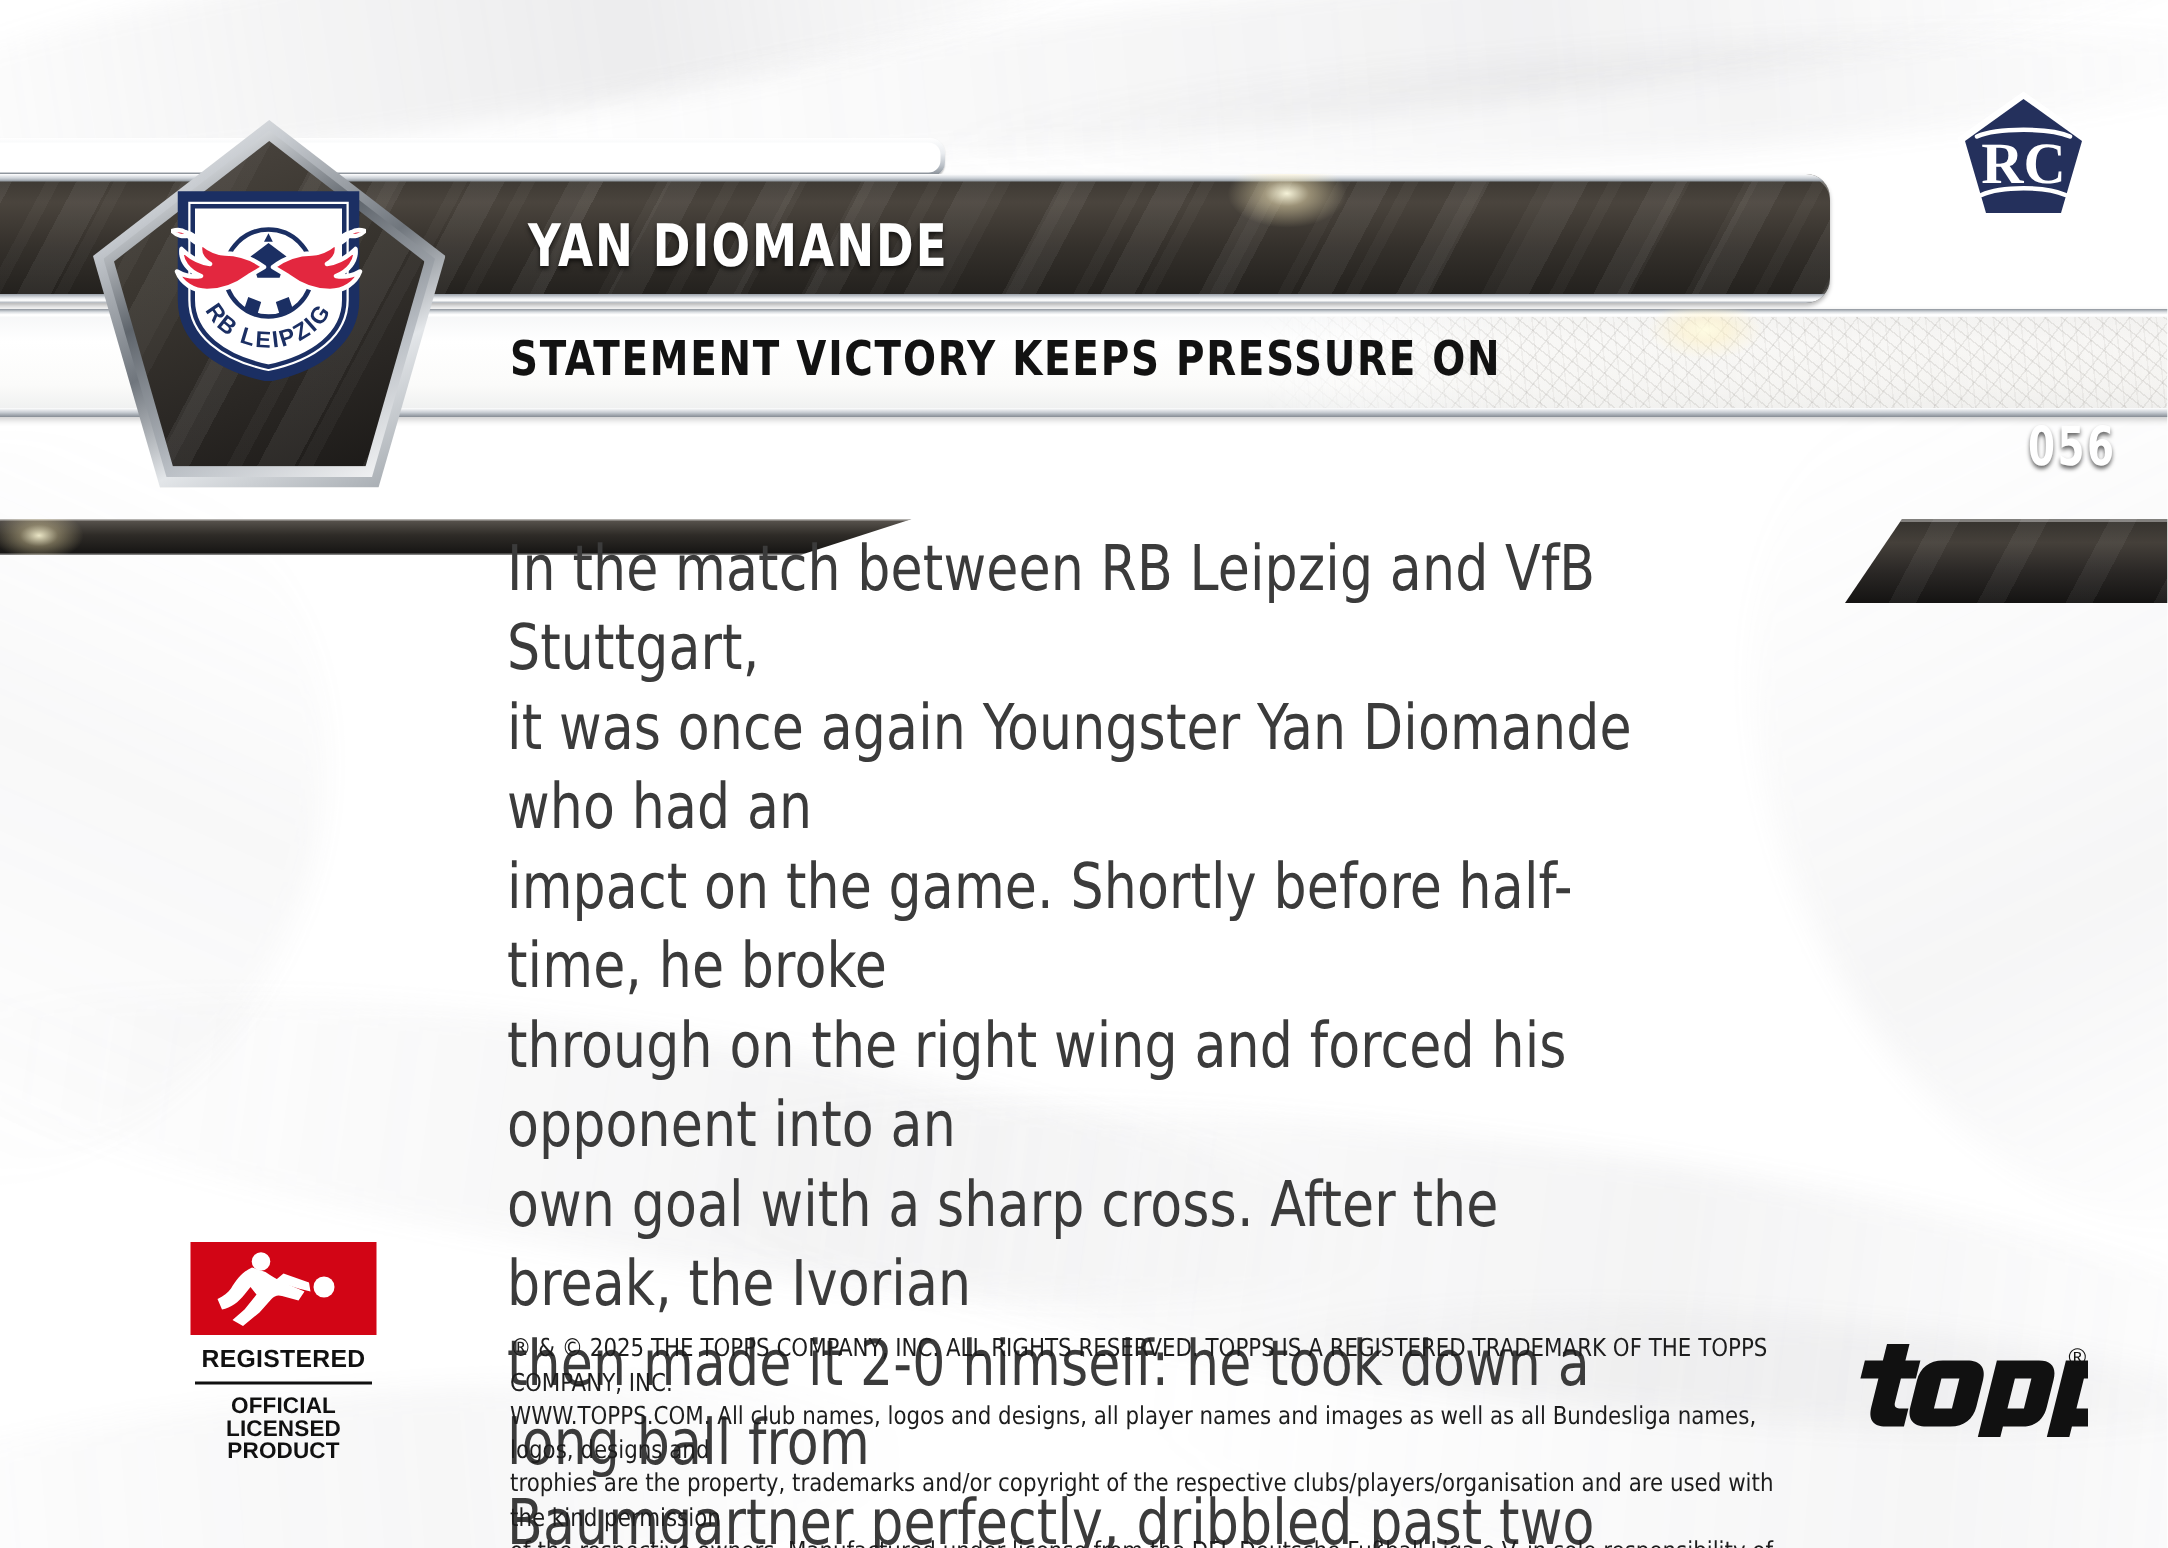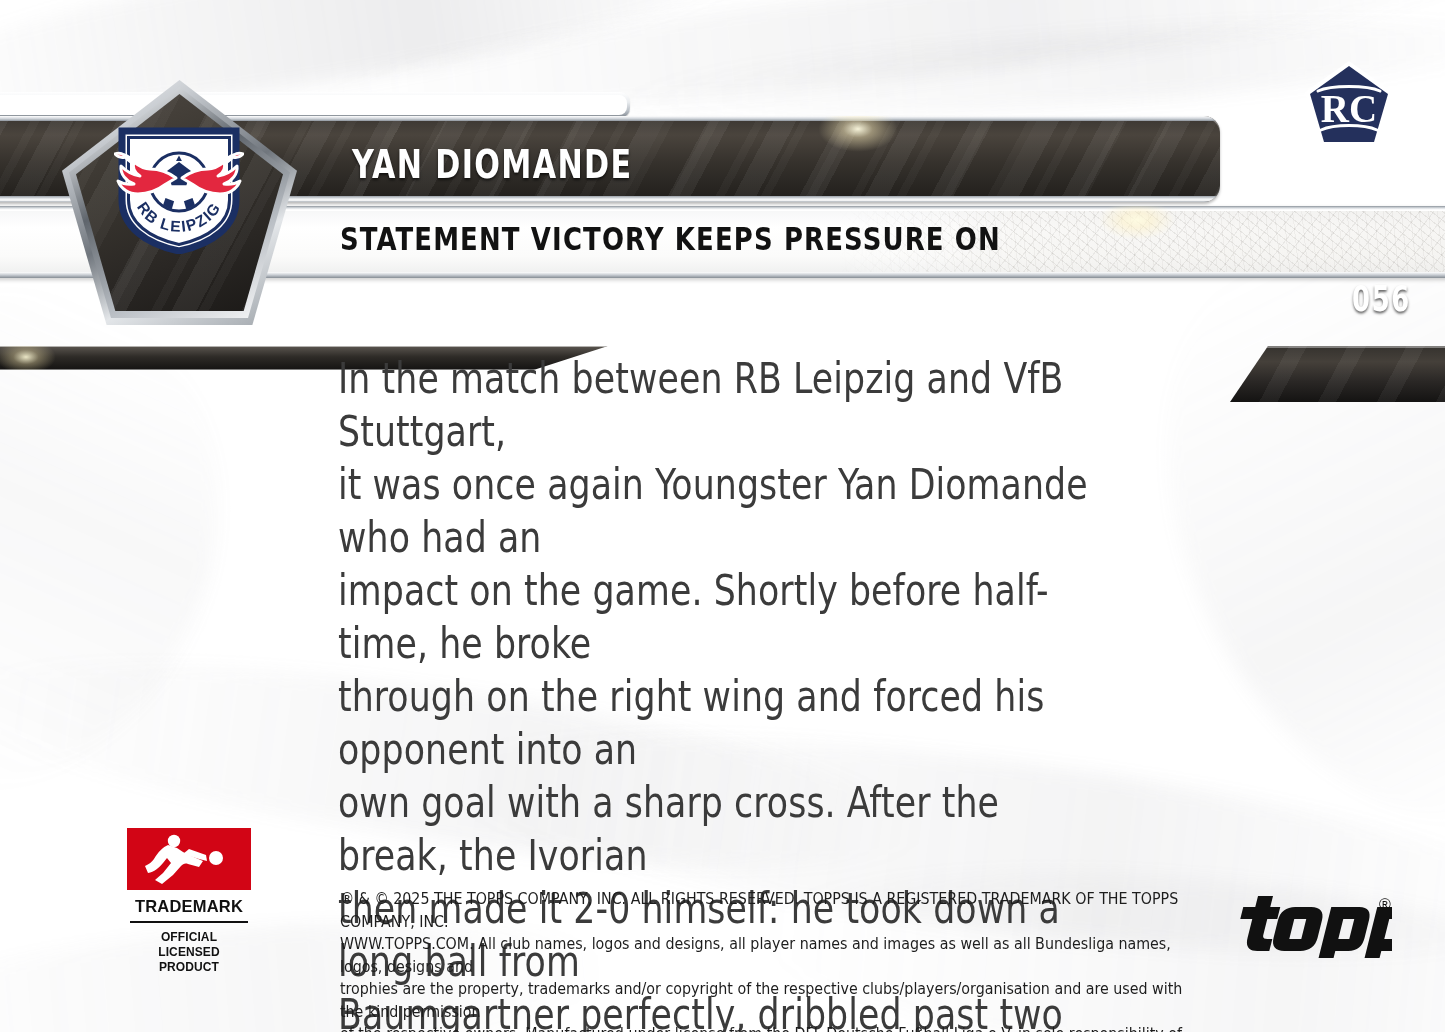--- a/index.html
+++ b/index.html
@@ -148,21 +148,21 @@
     white-space:pre-line;letter-spacing:.1px;
   }
 
   
   #bundesliga{position:absolute;left:127px;top:828px;width:124px;text-align:center;}
   .bl-square{position:relative;width:124px;height:62px;background:#d20515;overflow:hidden;}
   .bl-word{margin-top:7px;font-family:"Liberation Sans",sans-serif;font-weight:700;
     font-size:16.5px;letter-spacing:.2px;color:#111;}
   .bl-rule{margin:5px auto 0;width:118px;height:2px;background:#111;}
   .bl-sub{margin-top:7px;font-family:"Liberation Sans",sans-serif;font-weight:700;
-    font-size:12px;line-height:15px;color:#111;letter-spacing:.1px;}
+    font-size:15px;line-height:15px;color:#111;letter-spacing:.1px;}
 
   
   #copyright{position:absolute;left:340px;top:888px;width:880px;
     font-family:"Liberation Sans Narrow","DejaVu Sans Condensed","Liberation Sans",sans-serif;
     font-size:16.5px;line-height:22.5px;color:#1d1d1d;white-space:pre-line;
     transform:scaleX(.96);transform-origin:left top;}
 
   
   #topps{position:absolute;left:1222px;top:888px;width:170px;height:70px;}
 </style>
@@ -279,21 +279,21 @@
           <circle cx="47" cy="13" r="6.2"></circle>
           <path d="M41 17 C36 19 31 24 27 31 C25 34 22 36 18 38 L21 45
                    C27 44 32 40 36 35 L40 30 L44 35 L36 45 L28 52 L35 56
                    L46 47 L54 38 C56 36 58 35 61 36 L72 39 L76 33 L62 27
                    C58 25 54 23 50 20 Z"></path>
           <path d="M56 26 L72 31 L80 33 L79 27 L62 21 Z"></path>
         </g>
         <circle cx="89" cy="30" r="7" fill="#ffffff"></circle>
       </svg>
     </div>
-    <div class="bl-word">TRADEMARK</div>
+    <div class="bl-word">REGISTERED</div>
     <div class="bl-rule"></div>
     <div class="bl-sub">
       <div>OFFICIAL</div>
       <div>LICENSED PRODUCT</div>
     </div>
   </div>
 
   <div id="copyright">® &amp; © 2025 THE TOPPS COMPANY, INC.  ALL RIGHTS RESERVED. TOPPS IS A REGISTERED TRADEMARK OF THE TOPPS COMPANY, INC.
 WWW.TOPPS.COM. All club names, logos and designs, all player names and images as well as all Bundesliga names, logos, designs and
  trophies are the property, trademarks and/or copyright of the respective clubs/players/organisation and are used with the kind permission

